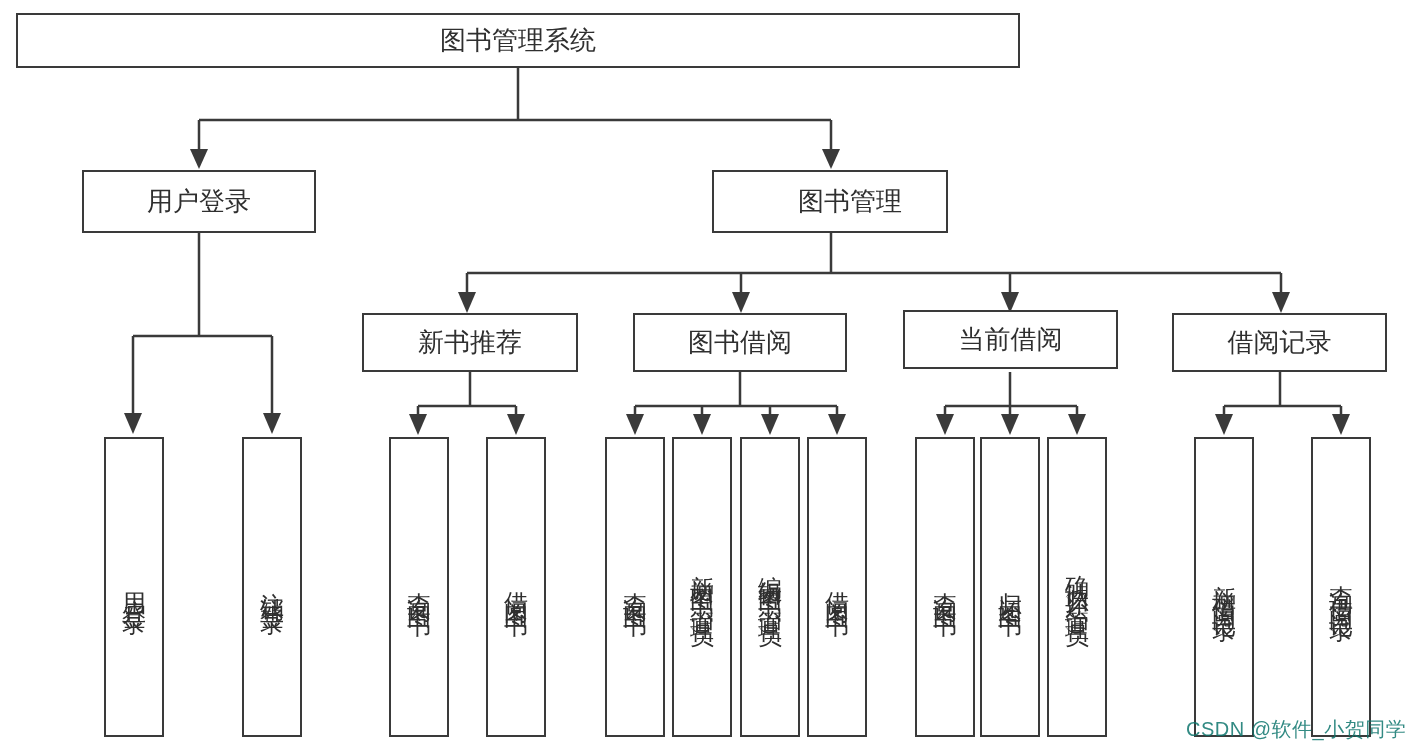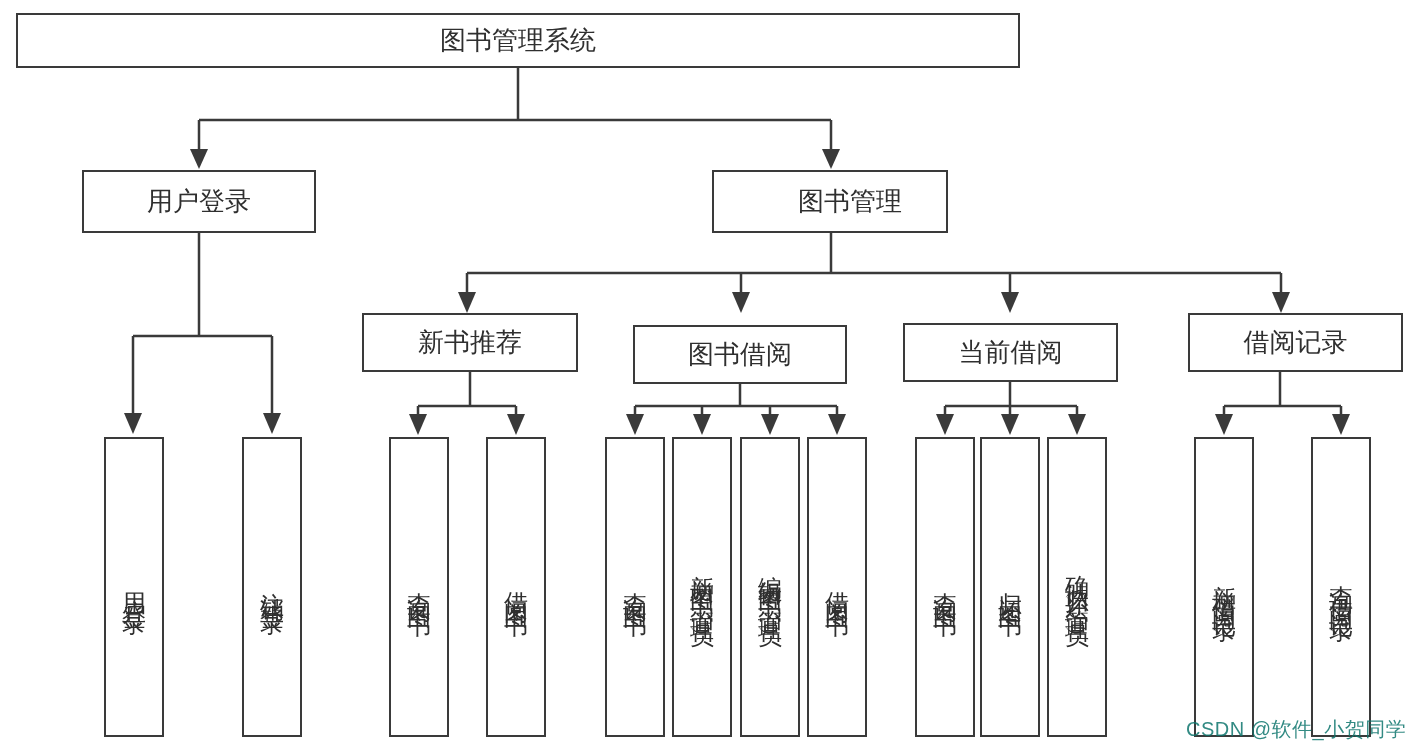--- a/index.html
+++ b/index.html
@@ -47,23 +47,23 @@
     height: 300px;
     line-height: 1;
   }
   
   .n-root   { left: 16px;  top: 13px;  width: 1004px; height: 55px; }
   
   .n-login  { left: 82px;  top: 170px; width: 234px; height: 63px; }
   .n-mgmt   { left: 712px; top: 170px; width: 236px; height: 63px; padding-left: 40px; }
   
   .n-rec    { left: 362px;  top: 313px; width: 216px; height: 59px; font-family: Liberation Mono, monospace; }
-  .n-borrow { left: 633px;  top: 325px; width: 214px; height: 59px; }
-  .n-cur    { left: 903px;  top: 323px; width: 215px; height: 59px; justify-content: center; }
-  .n-rcd    { left: 1172px; top: 313px; width: 215px; height: 59px; margin-left: 16px; }
+  .n-borrow { left: 633px;  top: 313px; width: 214px; height: 59px; }
+  .n-cur    { left: 903px;  top: 310px; width: 215px; height: 59px; justify-content: center; }
+  .n-rcd    { left: 1172px; top: 313px; width: 215px; height: 59px; }
   
   .l-1  { left: 104px; }
   .l-2  { left: 242px; }
   .l-3  { left: 389px; }
   .l-4  { left: 486px; }
   .l-5  { left: 605px; }
   .l-6  { left: 672px; }
   .l-7  { left: 740px; }
   .l-8  { left: 807px; }
   .l-9  { left: 915px; }

